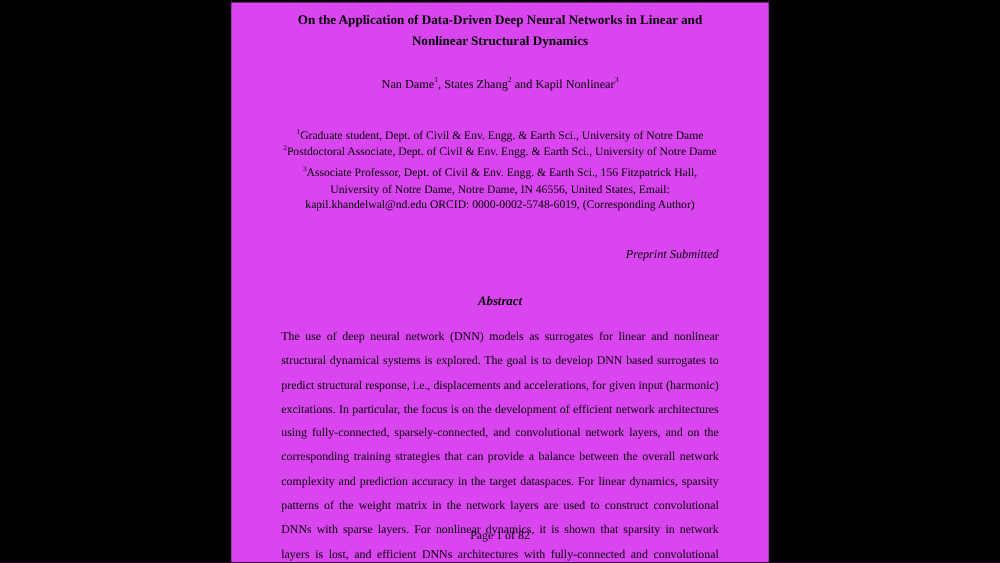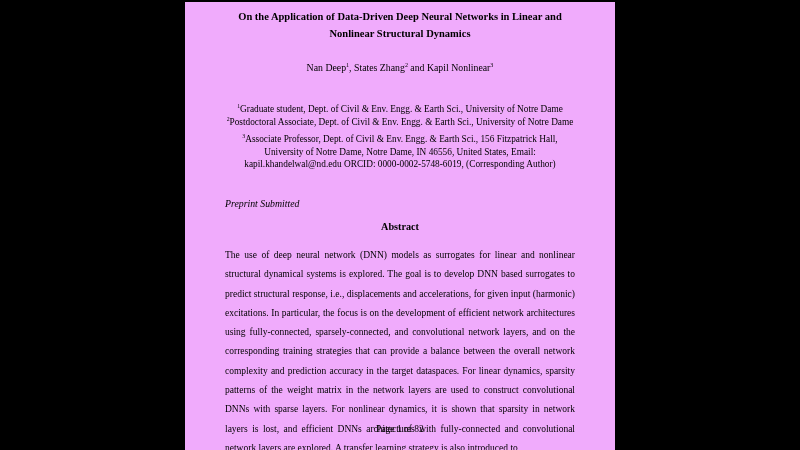--- a/index.html
+++ b/index.html
@@ -13,21 +13,21 @@
     height: 450px;
     background: #000000;
     margin: 0 auto;
     position: relative;
     overflow: hidden;
   }
   .page {
     width: 430px;
     height: 450px;
     margin: 0 auto;
-    background: #f0abfc;
+    background: #d946ef;
     color: #000000;
     position: relative;
     overflow: hidden;
     box-sizing: border-box;
     padding: 0 40px;
     border-top: 2px solid #000000;
   }
   .title {
     margin-top: 6px;
     font-size: 10.5px;
@@ -57,29 +57,30 @@
     max-width: 350px;
   }
   .affiliation.third {
     margin-top: 5px;
     max-width: 360px;
   }
   .preprint-note {
     margin-top: 26px;
     font-size: 9.8px;
     font-style: italic;
-    text-align: left;
+    text-align: right;
     line-height: 13px;
   }
   .abstract-heading {
-    margin-top: 10px;
+    margin-top: 25px;
     font-size: 10.2px;
     font-weight: bold;
     text-align: center;
     line-height: 13px;
+    font-style: italic;
   }
   .abstract-text {
     margin-top: 13px;
     font-size: 9.5px;
     line-height: 19.3px;
     text-align: justify;
   }
   .page-footer {
     position: absolute;
     bottom: 15px;
@@ -93,21 +94,21 @@
 </style>
 </head>
 <body>
 
 <div class="canvas">
   <div class="page">
 
     <div class="title">On the Application of Data-Driven Deep Neural Networks in Linear and Nonlinear Structural Dynamics</div>
 
     <div class="authors">
-      <span>Nan Deep</span><sup>1</sup><span>, States Zhang</span><sup>2</sup><span> and Kapil Nonlinear</span><sup>3</sup>
+      <span>Nan Dame</span><sup>1</sup><span>, States Zhang</span><sup>2</sup><span> and Kapil Nonlinear</span><sup>3</sup>
     </div>
 
     <div class="affiliations">
       <div class="affiliation"><sup>1</sup><span>Graduate student, Dept. of Civil &amp; Env. Engg. &amp; Earth Sci., University of Notre Dame</span></div>
       <div class="affiliation"><sup>2</sup><span>Postdoctoral Associate, Dept. of Civil &amp; Env. Engg. &amp; Earth Sci., University of Notre Dame</span></div>
       <div class="affiliation third"><sup>3</sup><span>Associate Professor, Dept. of Civil &amp; Env. Engg. &amp; Earth Sci., 156 Fitzpatrick Hall, University of Notre Dame, Notre Dame, IN 46556, United States, Email: kapil.khandelwal@nd.edu ORCID: 0000-0002-5748-6019, (Corresponding Author)</span></div>
     </div>
 
     <div class="preprint-note">Preprint Submitted</div>
 

